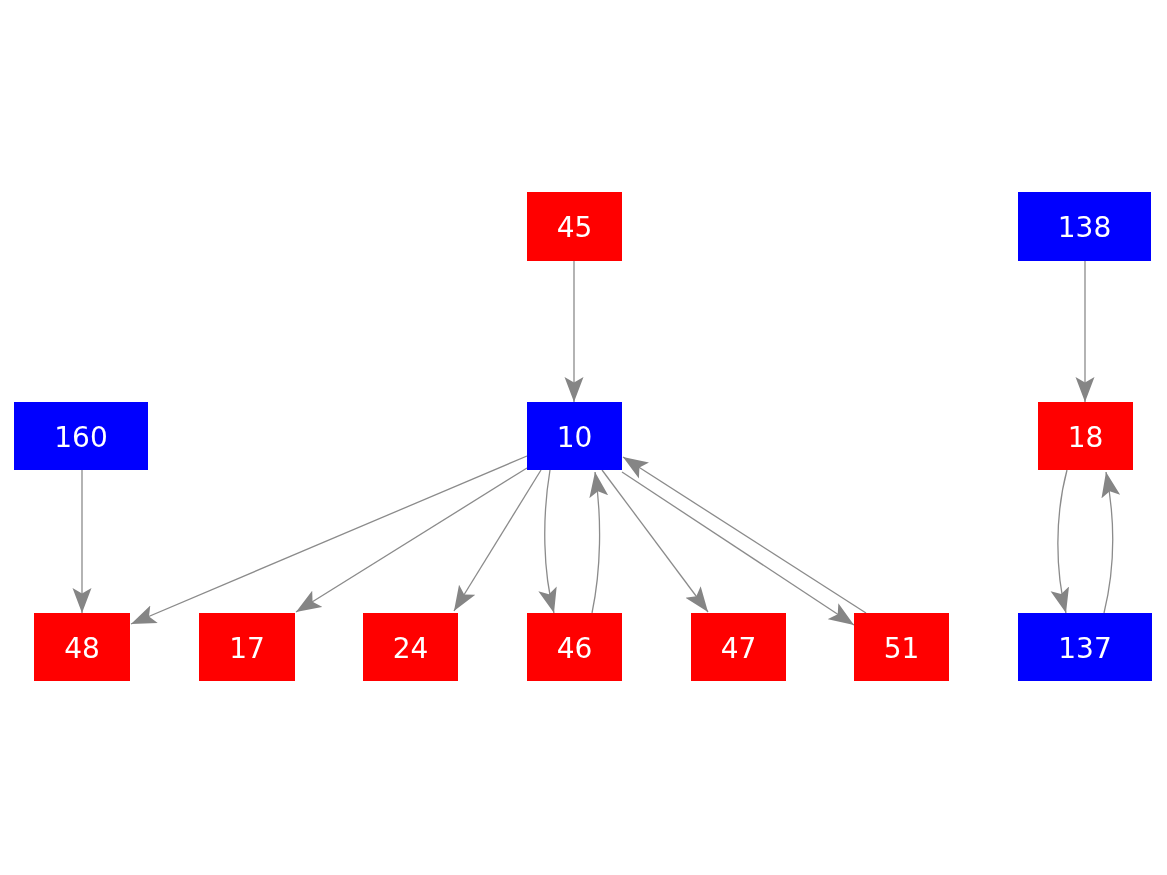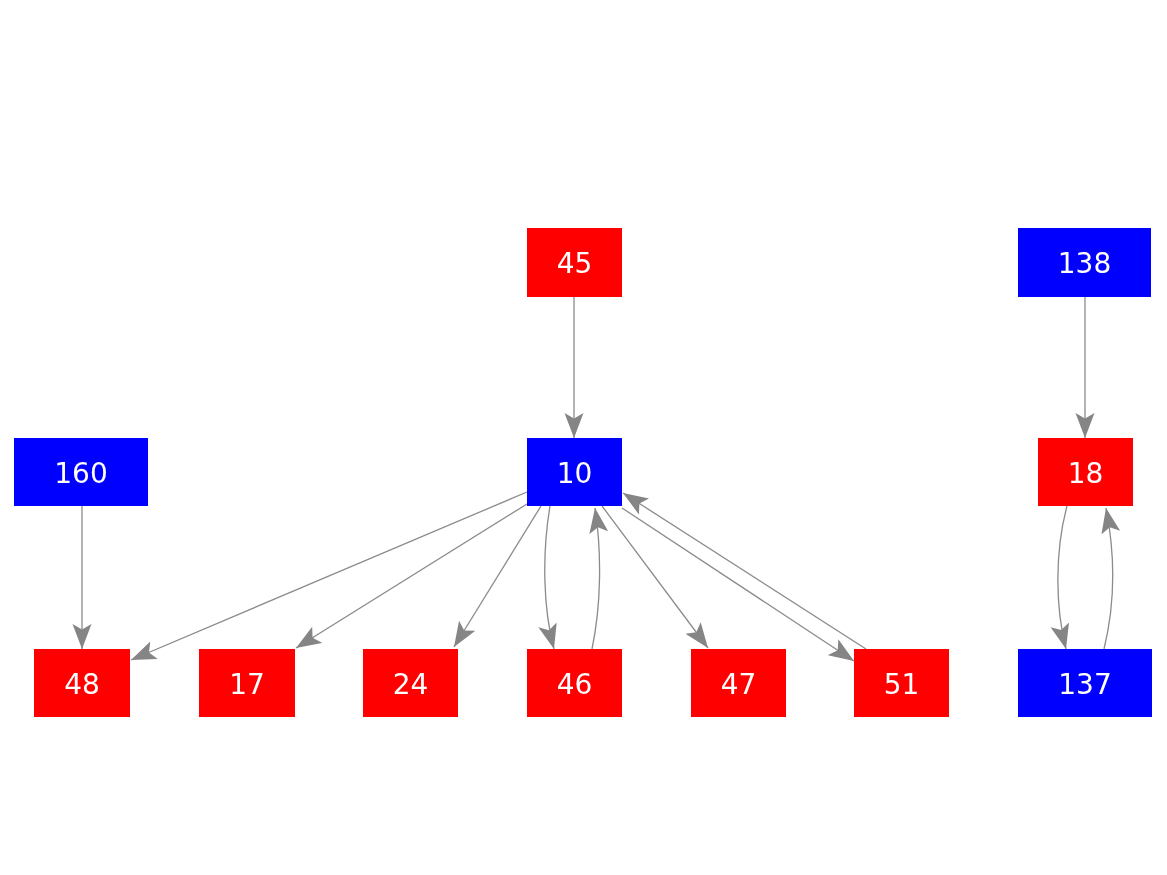--- a/index.html
+++ b/index.html
@@ -7,21 +7,20 @@
     padding: 0;
     background: #ffffff;
     font-family: "DejaVu Sans", "Liberation Sans", sans-serif;
   }
   #canvas {
     position: relative;
     width: 1167px;
     height: 828px;
     background: #ffffff;
     overflow: hidden;
-    margin-top: 36px;
   }
   #graph-svg {
     position: absolute;
     left: 0;
     top: 0;
   }
   .node-label {
     font-family: "DejaVu Sans", "Liberation Sans", sans-serif;
     font-size: 28px;
     fill: #ffffff;

